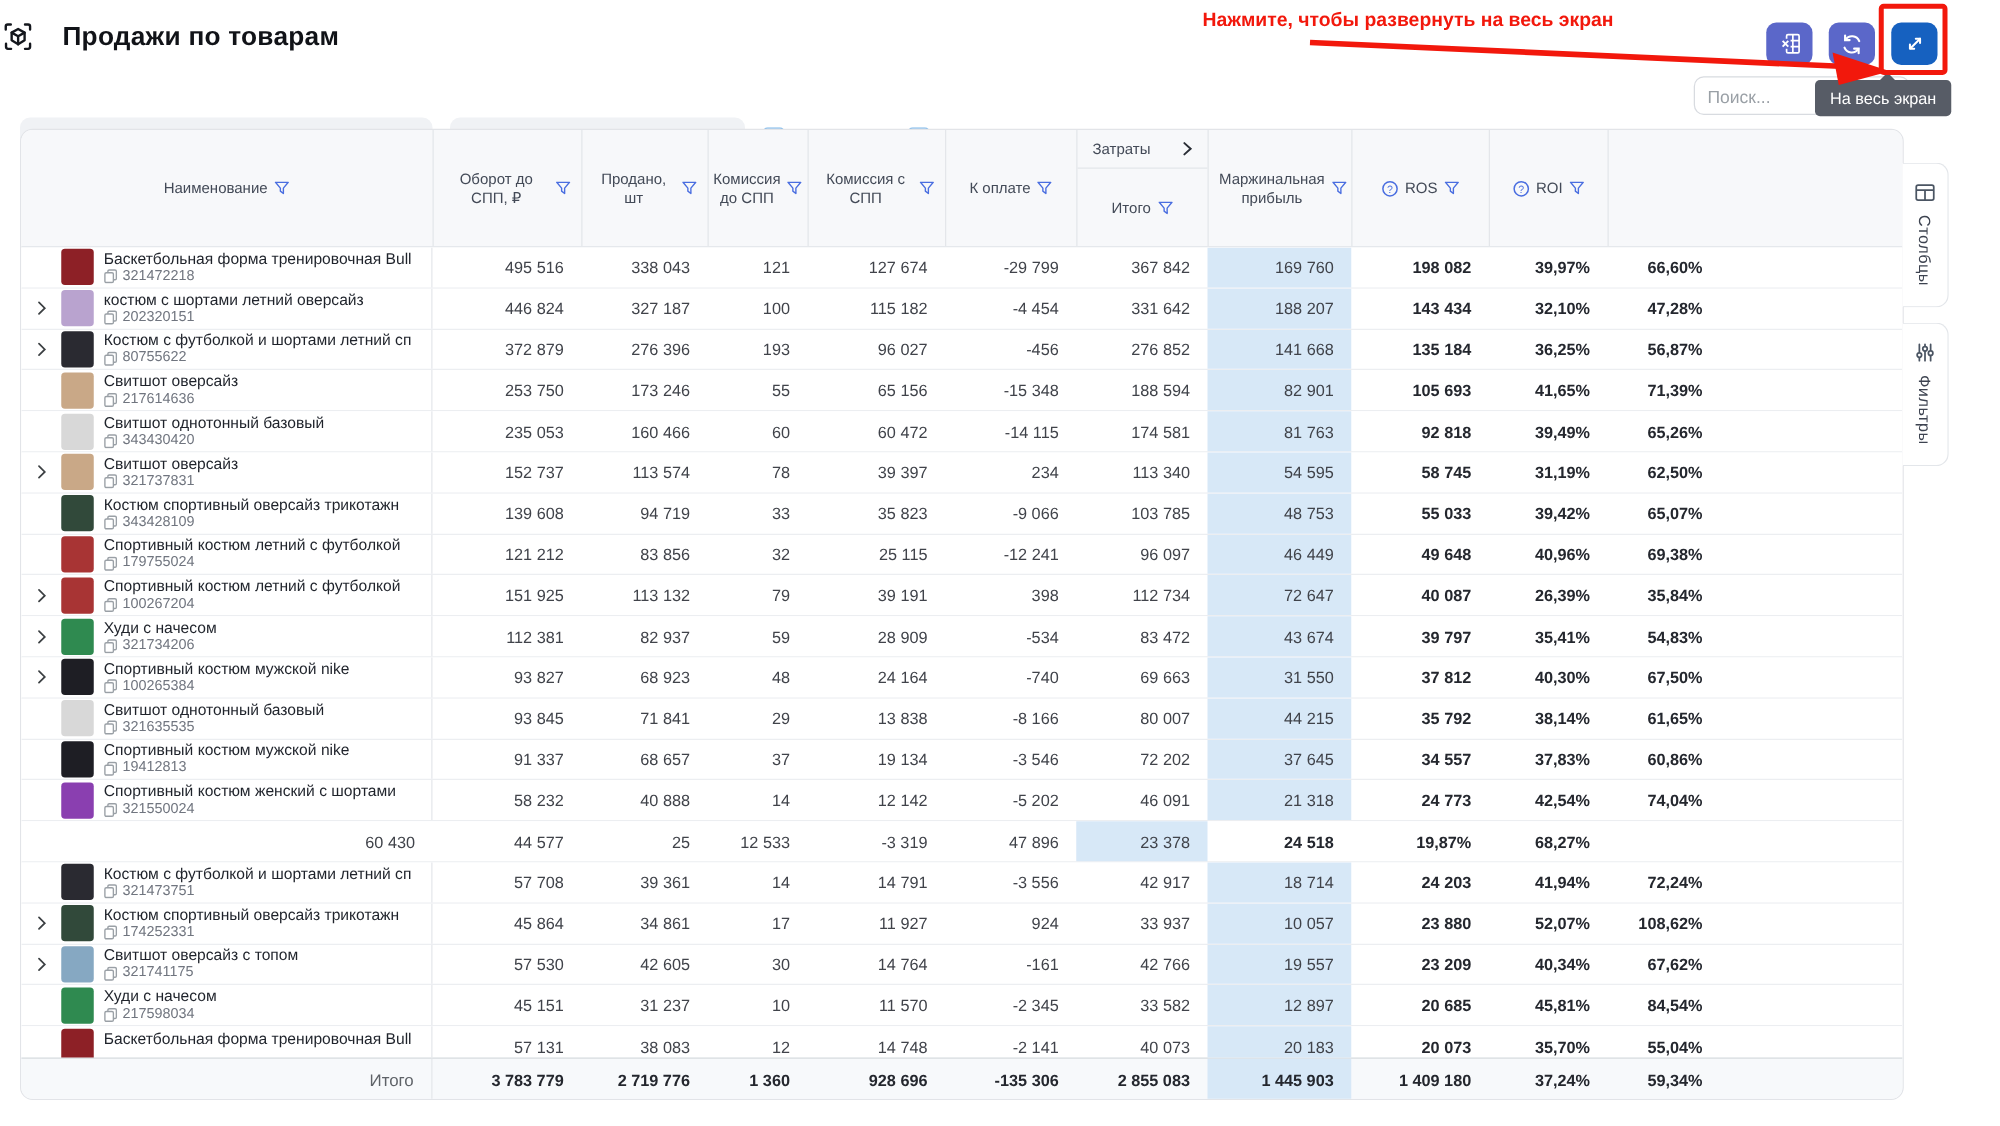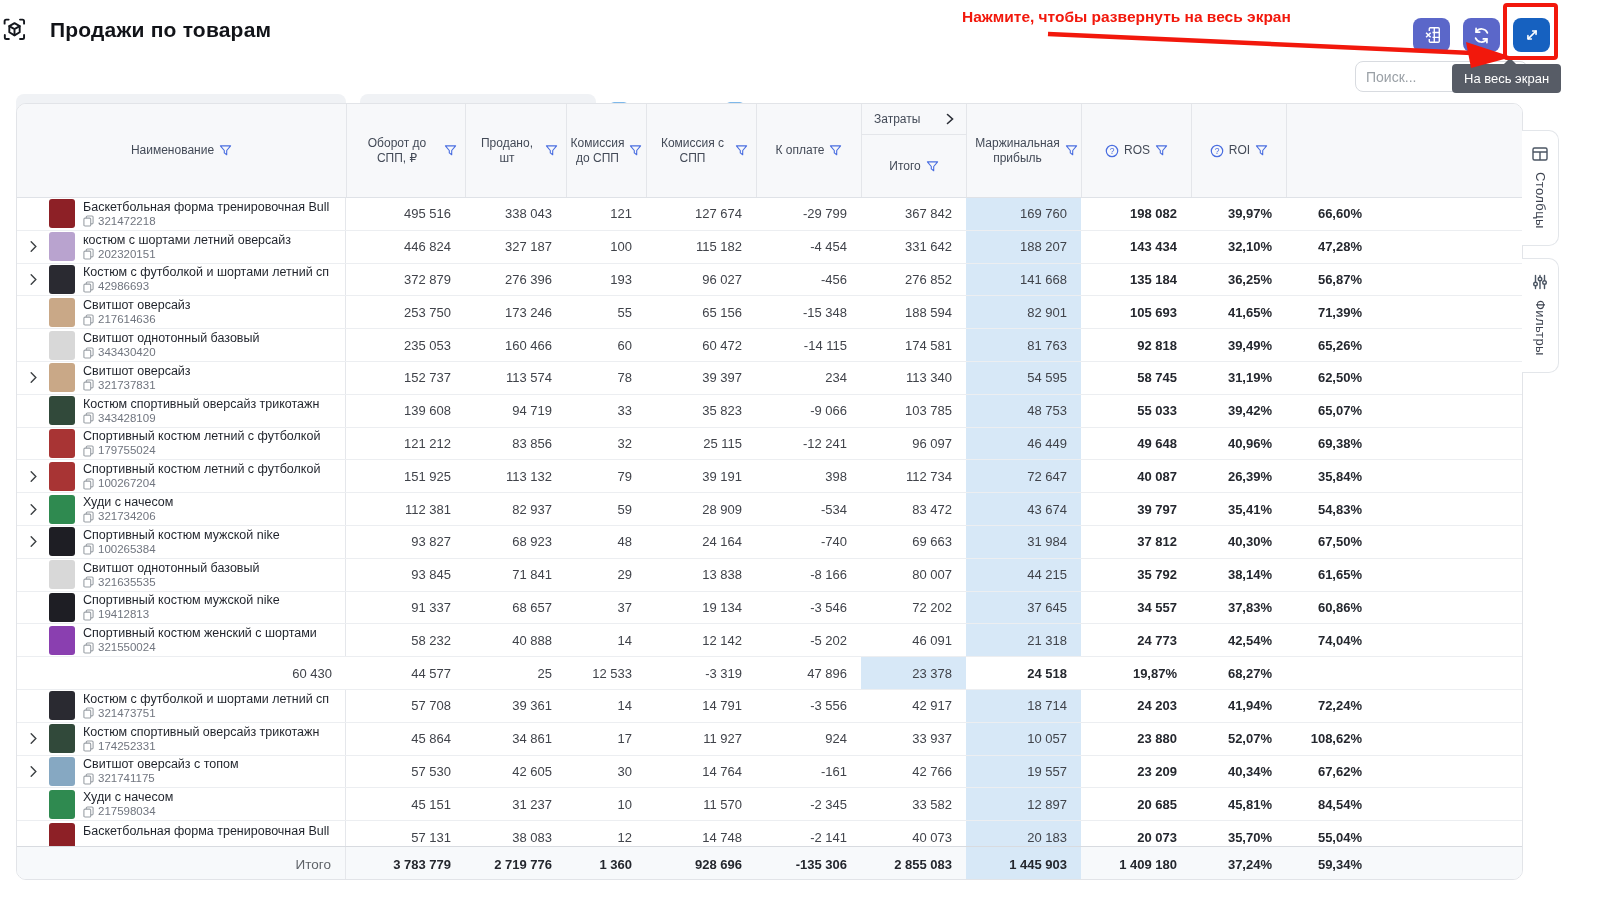--- a/index.html
+++ b/index.html
@@ -302,21 +302,21 @@
               </svg>
       </span>
       <span class="thumb" style="background: rgb(42, 42, 49);"></span>
       <span class="nameblock">
         <span class="pname">Костюм с футболкой и шортами летний сп</span>
         <span class="pid-row">
           <svg class="copy" width="11" height="12" viewBox="0 0 12 13" fill="none" stroke="#9aa0a6" stroke-width="1.2">
                   <rect x="3.6" y="1" width="7.4" height="8.6" rx="1.2"></rect>
                   <rect x="1" y="3.4" width="7.4" height="8.6" rx="1.2" fill="#fff"></rect>
                 </svg>
-          <span class="pid">42986693</span>
+          <span class="pid">80755622</span>
         </span>
       </span>
     </div>
     <div class="td td-num">372 879</div>
     <div class="td td-num">276 396</div>
     <div class="td td-num">193</div>
     <div class="td td-num">96 027</div>
     <div class="td td-num">-456</div>
     <div class="td td-num">276 852</div>
     <div class="td td-num td-cost">141 668</div>
@@ -560,21 +560,21 @@
           <span class="pid">100265384</span>
         </span>
       </span>
     </div>
     <div class="td td-num">93 827</div>
     <div class="td td-num">68 923</div>
     <div class="td td-num">48</div>
     <div class="td td-num">24 164</div>
     <div class="td td-num">-740</div>
     <div class="td td-num">69 663</div>
-    <div class="td td-num td-cost">31 984</div>
+    <div class="td td-num td-cost">31 550</div>
     <div class="td td-num td-bold">37 812</div>
     <div class="td td-num td-bold">40,30%</div>
     <div class="td td-num td-bold">67,50%</div>
     <div class="td"></div>
   </div>
         <div class="tr grid">
     <div class="td td-name">
       <span class="expander" style="visibility: hidden;">
         <svg width="9" height="13" viewBox="0 0 9 14" fill="none" stroke="#3c4043" stroke-width="1.5" stroke-linecap="round">
                 <path d="M2 2l5 5-5 5"></path>

